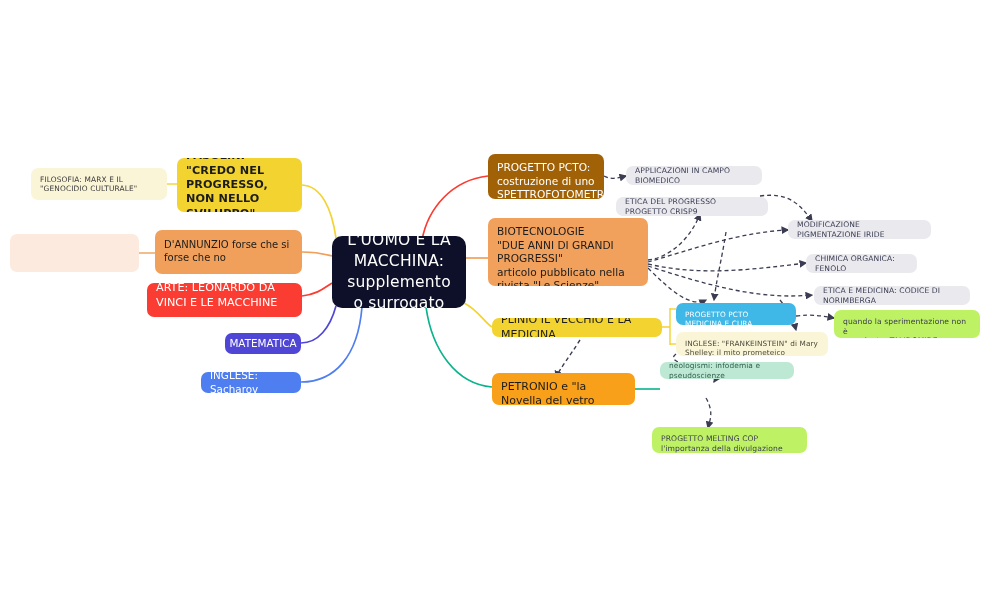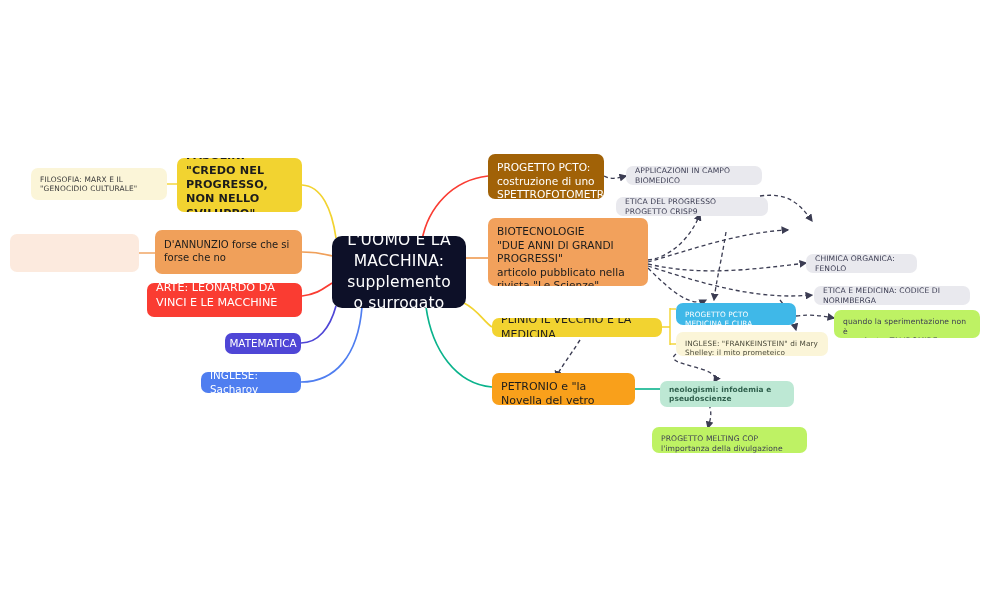--- a/index.html
+++ b/index.html
@@ -154,20 +154,23 @@
     <span>BIOTECNOLOGIE
 "DUE ANNI DI GRANDI PROGRESSI"
 articolo pubblicato nella rivista "Le Scienze"
 maggio 2022</span>
   </div>
 
   <div class="node n-gray" style="left:616px; top:197px; width:152px; height:19px;">
     <span>ETICA DEL PROGRESSO PROGETTO CRISP9</span>
   </div>
 
+  <div class="node n-gray" style="left:788px; top:220px; width:143px; height:19px;">
+    <span>MODIFICAZIONE PIGMENTAZIONE IRIDE</span>
+  </div>
 
   <div class="node n-gray" style="left:806px; top:254px; width:111px; height:19px;">
     <span>CHIMICA ORGANICA: FENOLO</span>
   </div>
 
   <div class="node n-gray" style="left:814px; top:286px; width:156px; height:19px;">
     <span>ETICA E MEDICINA: CODICE DI NORIMBERGA</span>
   </div>
 
   <div class="node n-gray2" style="left:834px; top:310px; width:146px; height:28px;">
@@ -185,21 +188,21 @@
   </div>
 
   <div class="node n-paleyel" style="left:676px; top:332px; width:152px; height:24px;">
     <span>INGLESE: "FRANKEINSTEIN" di Mary Shelley: il mito prometeico</span>
   </div>
 
   <div class="node n-petronio" style="left:492px; top:373px; width:143px; height:32px;">
     <span>PETRONIO e "la Novella del vetro infrangibile"</span>
   </div>
 
-  <div class="node n-green" style="left:660px; top:381px; width:134px; height:26px;font-weight:bold;">
+  <div class="node n-green" style="left:660px; top:362px; width:134px; height:17px;">
     <span>neologismi: infodemia e pseudoscienze</span>
   </div>
 
   <div class="node n-gray2" style="left:652px; top:427px; width:155px; height:26px;">
     <span>PROGETTO MELTING COP
 l'importanza della divulgazione scientifica</span>
   </div>
 
 </div>
 

